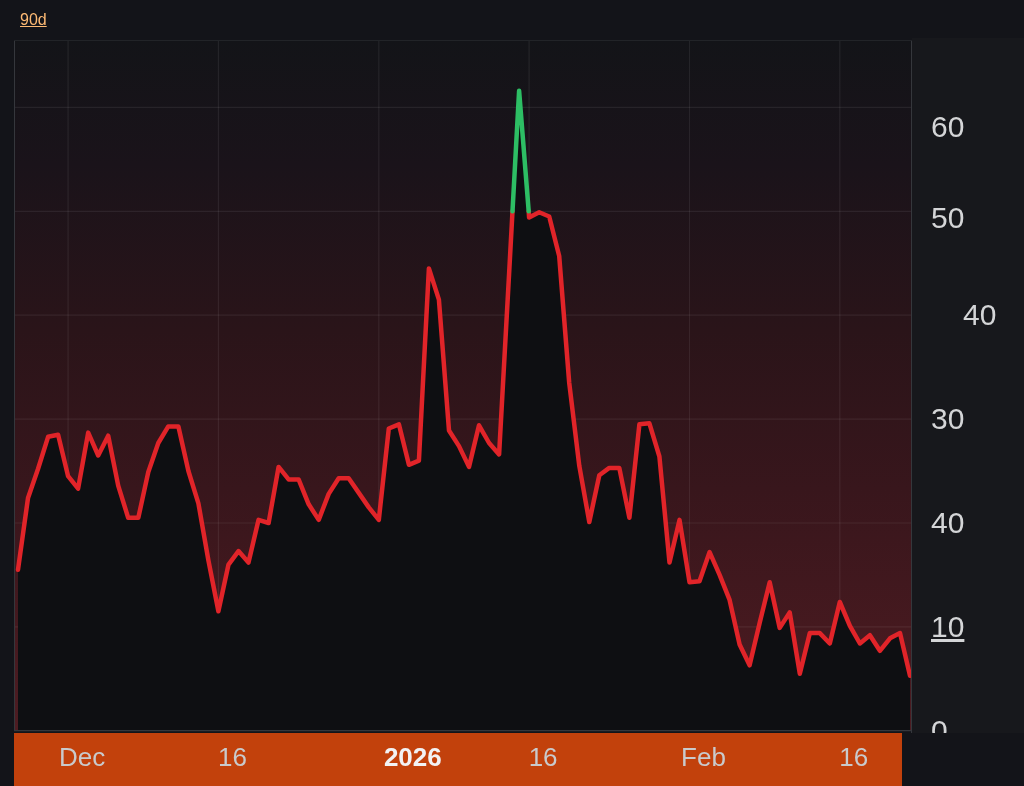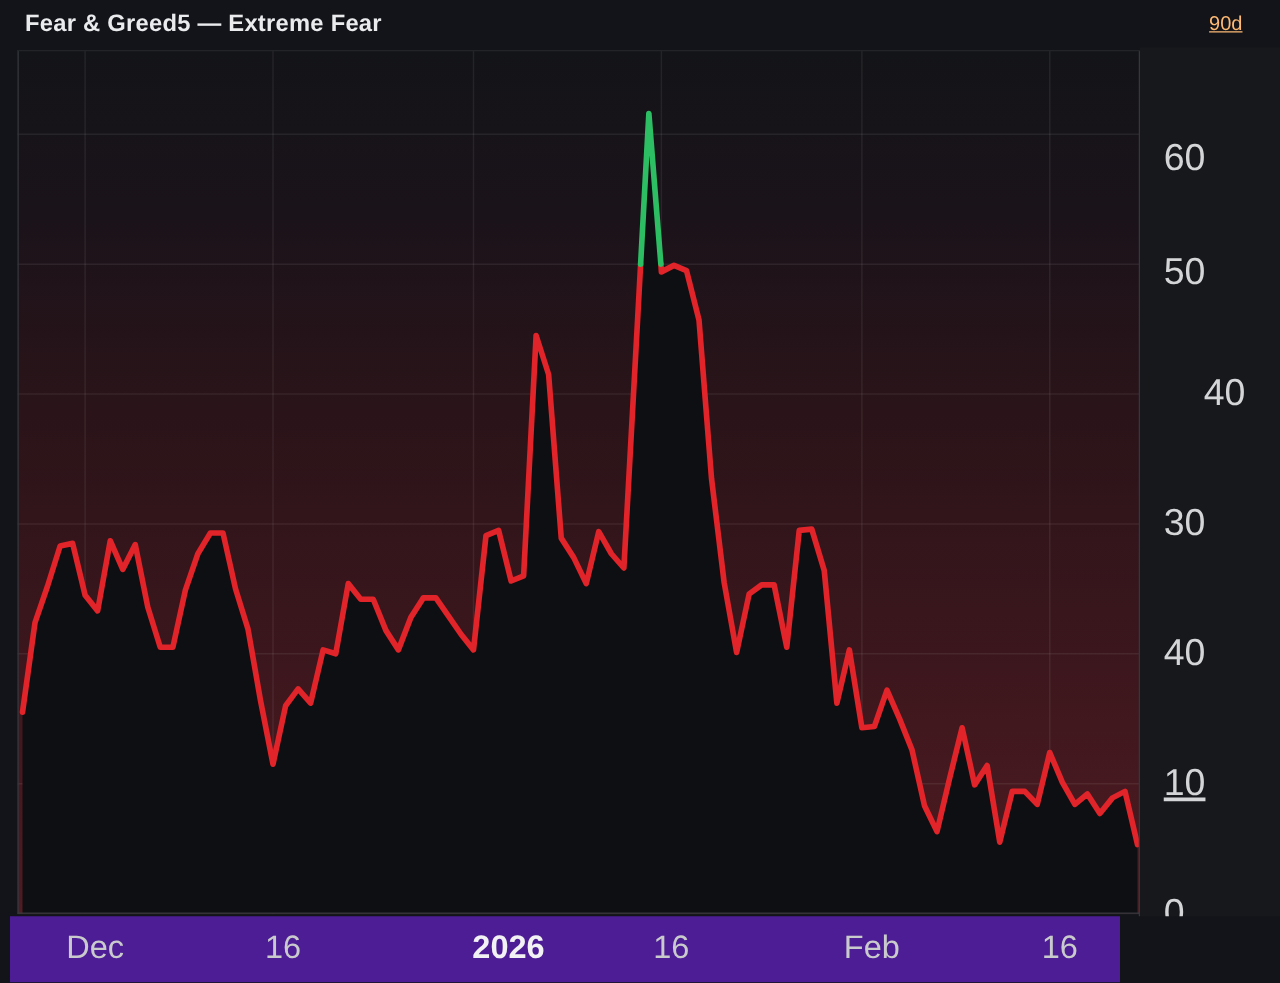--- a/index.html
+++ b/index.html
@@ -16,31 +16,30 @@
   }
   .title{font-size:19px;font-weight:700;color:#eaebed;letter-spacing:.2px;}
   .range{font-size:16px;color:#fdba74;cursor:pointer;text-decoration:underline;}
   #plot{position:absolute;left:0;top:0;z-index:1;}
   .y-axis{
     position:absolute;left:912px;top:38px;width:112px;height:695px;
     overflow:hidden;background:#17181c;z-index:2;
   }
   .ylabel{position:absolute;left:19px;font-size:30px;line-height:34px;color:#d4d5d7;}
   .x-axis{
-    position:absolute;left:8px;top:733px;width:888px;height:53px;
-    background:#4c1d95;z-index:3;overflow:hidden;
+    position:absolute;left:14px;top:733px;width:888px;height:53px;
+    background:#c2410c;z-index:3;overflow:hidden;
   }
   .xlabel{position:absolute;top:9px;transform:translateX(-50%);font-size:26px;line-height:30px;color:#c9cacc;white-space:nowrap;}
   .xlabel.bold{font-weight:700;color:#f2f2f4;}
 </style>
 </head>
 <body>
 
 <div class="titlebar">
-  <div class="title">Fear &amp; Greed5 — Extreme Fear</div>
   <div class="range">90d</div>
 </div>
 
 <svg id="plot" width="1024" height="786" viewBox="0 0 1024 786">
     <defs>
       <linearGradient id="bg" x1="0" y1="0" x2="0" y2="1">
         <stop offset="0%" stop-color="#131418"></stop>
         <stop offset="18%" stop-color="#1a131a"></stop>
         <stop offset="42%" stop-color="#2a1419"></stop>
         <stop offset="65%" stop-color="#38161c"></stop>

